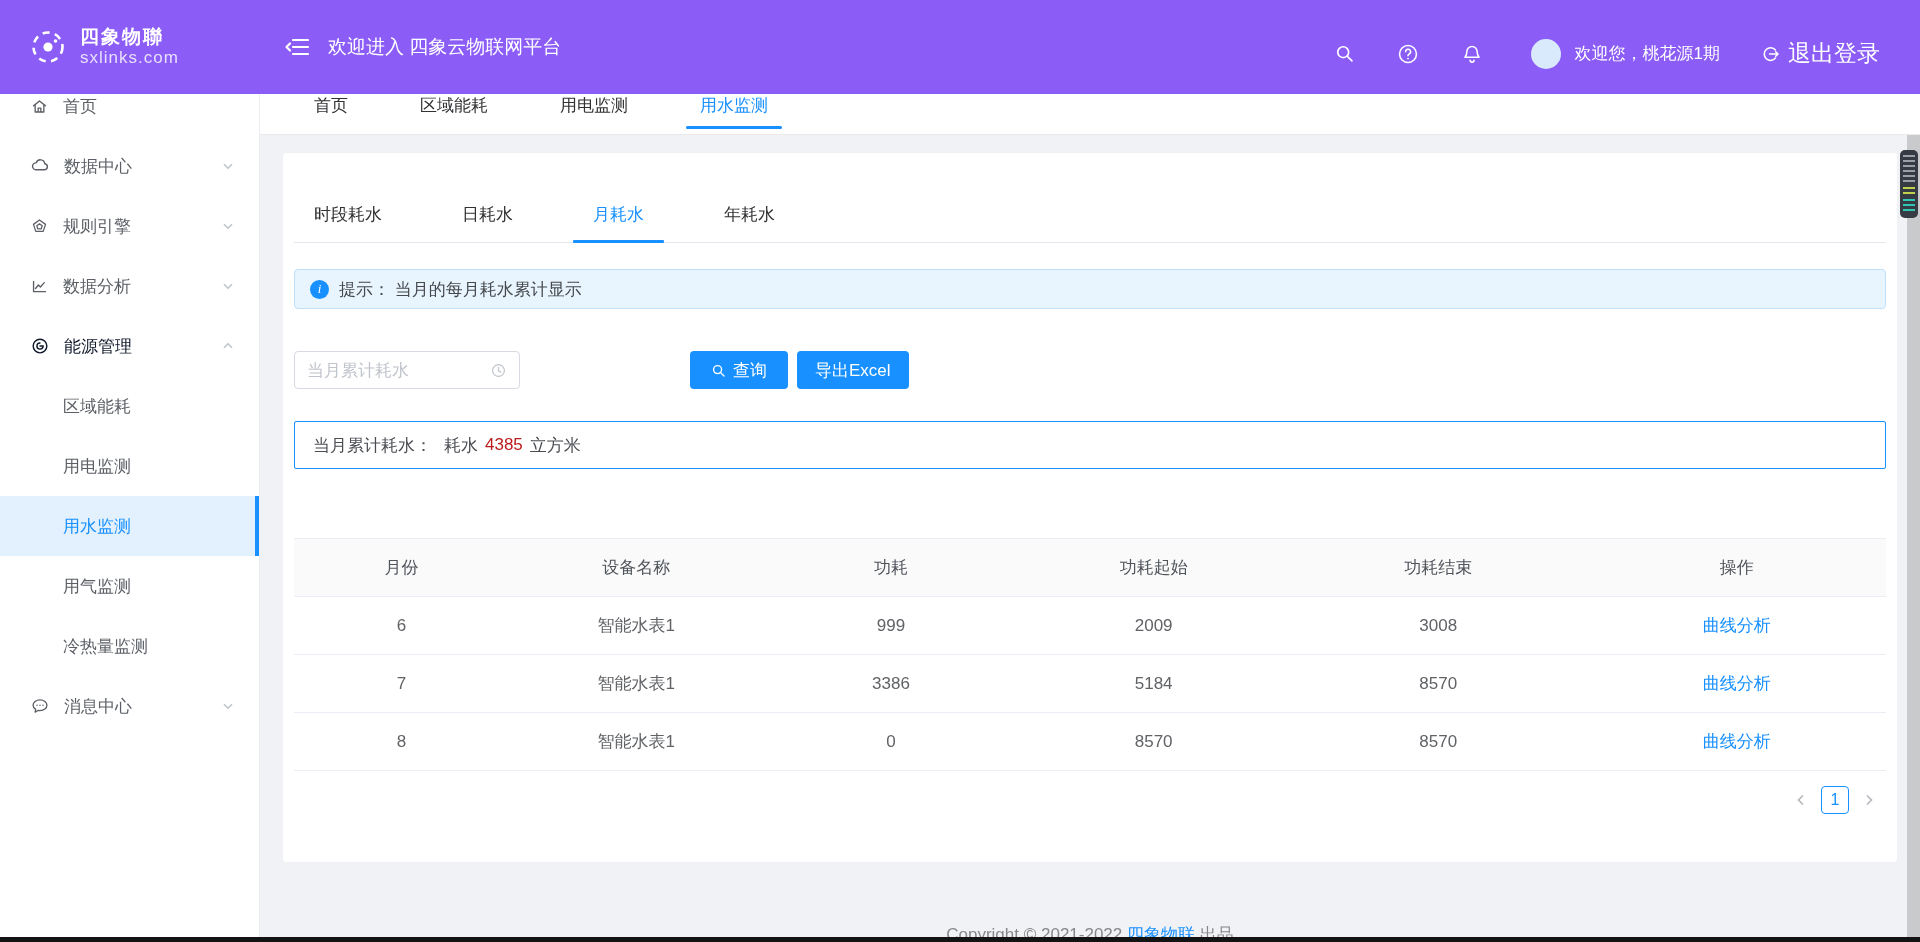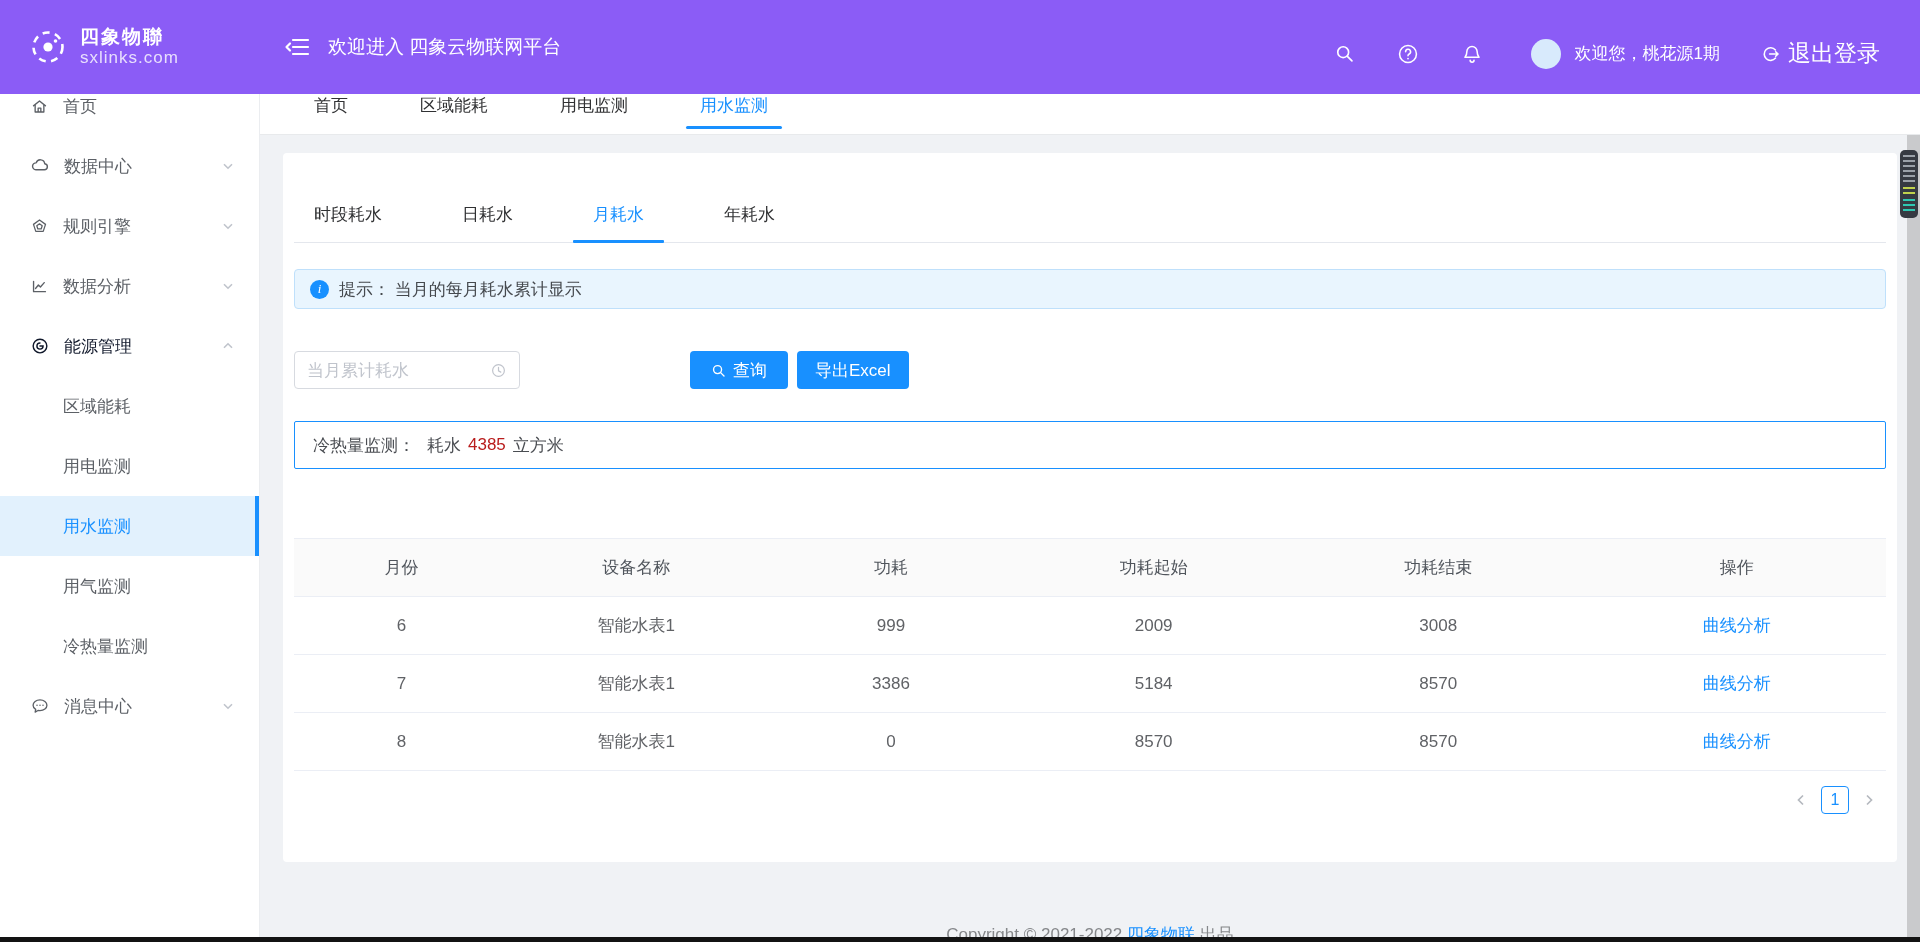--- a/index.html
+++ b/index.html
@@ -294,21 +294,21 @@
               <path d="M15.4 15.4 20.8 20.8"></path>
           </svg>
           <span>查询</span>
         </button>
         <button class="btn btn-export">
           <span>导出Excel</span>
         </button>
       </div>
 
       <div class="summary">
-        <span>冷热量监测：</span>
+        <span>当月累计耗水：</span>
         <span class="metric">耗水</span>
         <span class="val">4385</span>
         <span>立方米</span>
       </div>
 
       <table class="data">
         <colgroup>
           <col style="width:13.5%">
             <col style="width:16%">
             <col style="width:16%">

